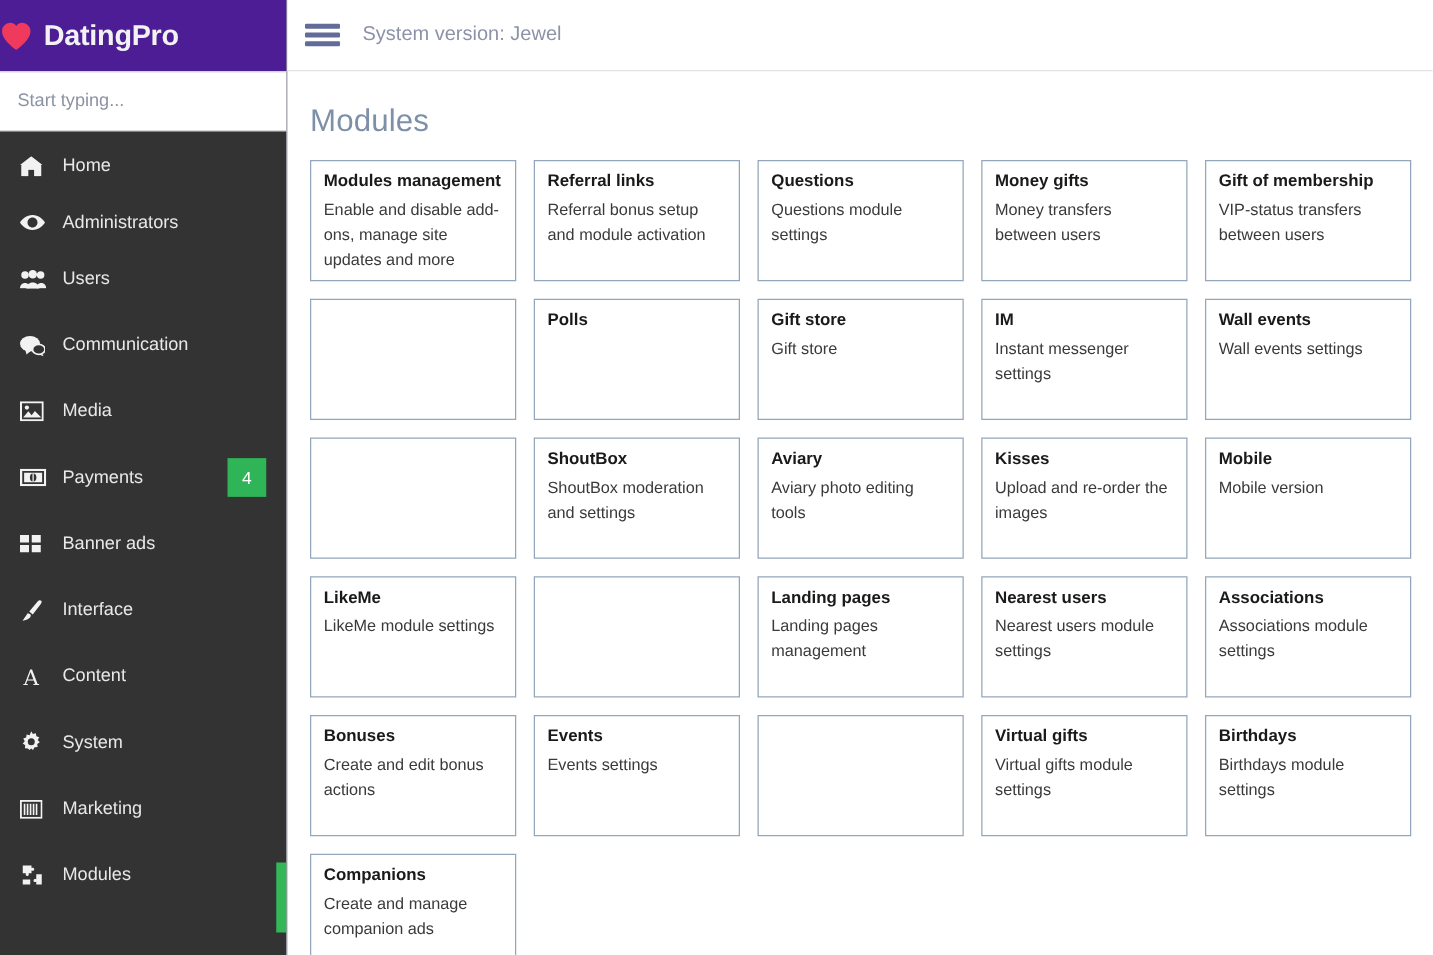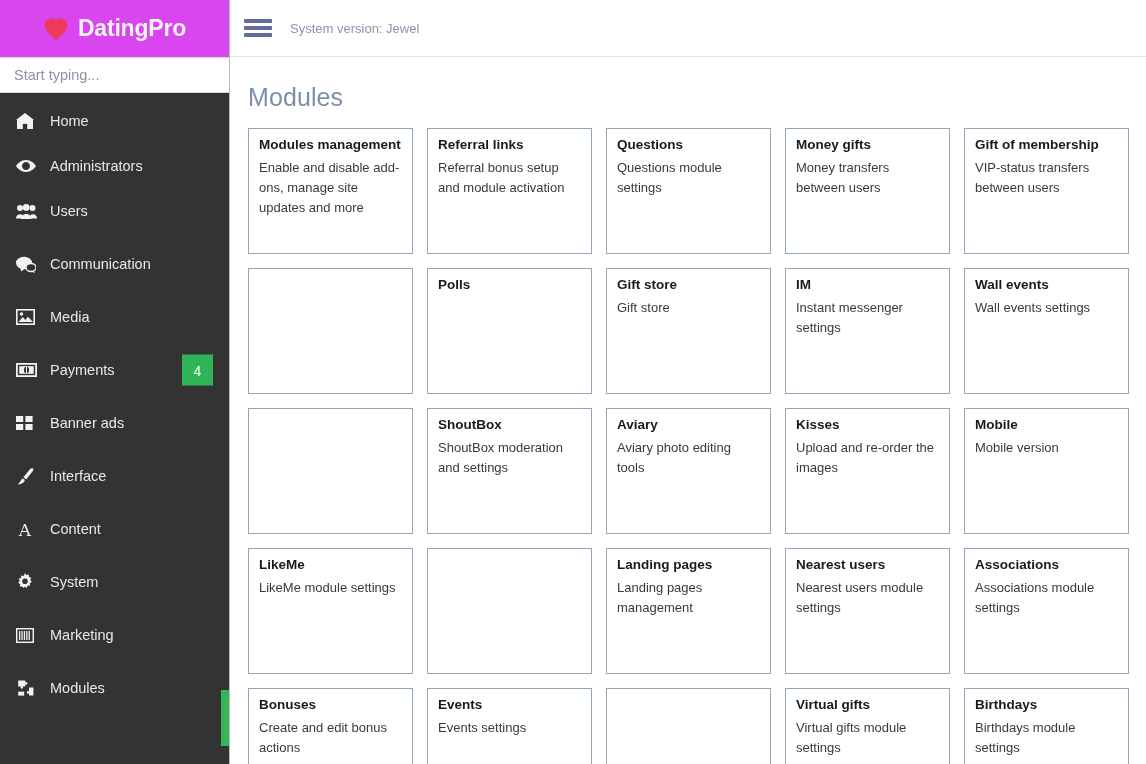--- a/index.html
+++ b/index.html
@@ -14,33 +14,33 @@
   
   .sidebar {
     width: 230px; height: 764px;
     background: #333333;
     position: relative;
     flex: 0 0 230px;
     border-right: 1px solid #b9b9c4;
   }
   .logo-bar {
     height: 57px;
-    display: flex; align-items: center; justify-content: center;
+    display: flex; align-items: center; justify-content: flex-start;
     gap: 9px;
-    background: #d946ef;
+    background: #4c1d95;
   }
   .heart-icon { width: 26px; height: 24px; display: block; }
   .logo-text {
     color: #f2f2f2;
     font-size: 23px;
     font-weight: bold;
     letter-spacing: -0.2px;
   }
   .search-wrap {
-    height: 36px;
+    height: 48px;
     background: #ffffff;
     border-top: 1px solid #d8d8d8;
     border-bottom: 1px solid #d8d8d8;
     display: flex; align-items: center;
   }
   .search-input {
     width: 100%; height: 100%;
     border: none; outline: none;
     background: transparent;
     padding: 0 14px;
@@ -103,41 +103,41 @@
     padding: 2px 0;
   }
   .hamburger span {
     display: block; height: 4px; width: 100%;
     background: #626b9a;
     border-radius: 1px;
   }
   .sys-version {
     margin-left: 18px;
     color: #8d92a8;
-    font-size: 13px;
+    font-size: 16px;
   }
 
   .content { padding: 26px 0 0 18px; }
   .page-title {
     color: #7d90a8;
     font-size: 25px;
     font-weight: normal;
     margin-bottom: 16px;
     letter-spacing: 0.1px;
   }
 
   .grid {
     display: flex;
     flex-wrap: wrap;
     gap: 14px 14px;
     width: 1000px;
   }
   .card {
     width: 165px;
-    height: 126px;
+    height: 97px;
     border: 1px solid #93a6bb;
     background: #ffffff;
     padding: 8px 10px 8px 10px;
     cursor: pointer;
     overflow: hidden;
   }
   .card-title {
     font-size: 13.5px;
     font-weight: bold;
     color: #1a1a1a;

